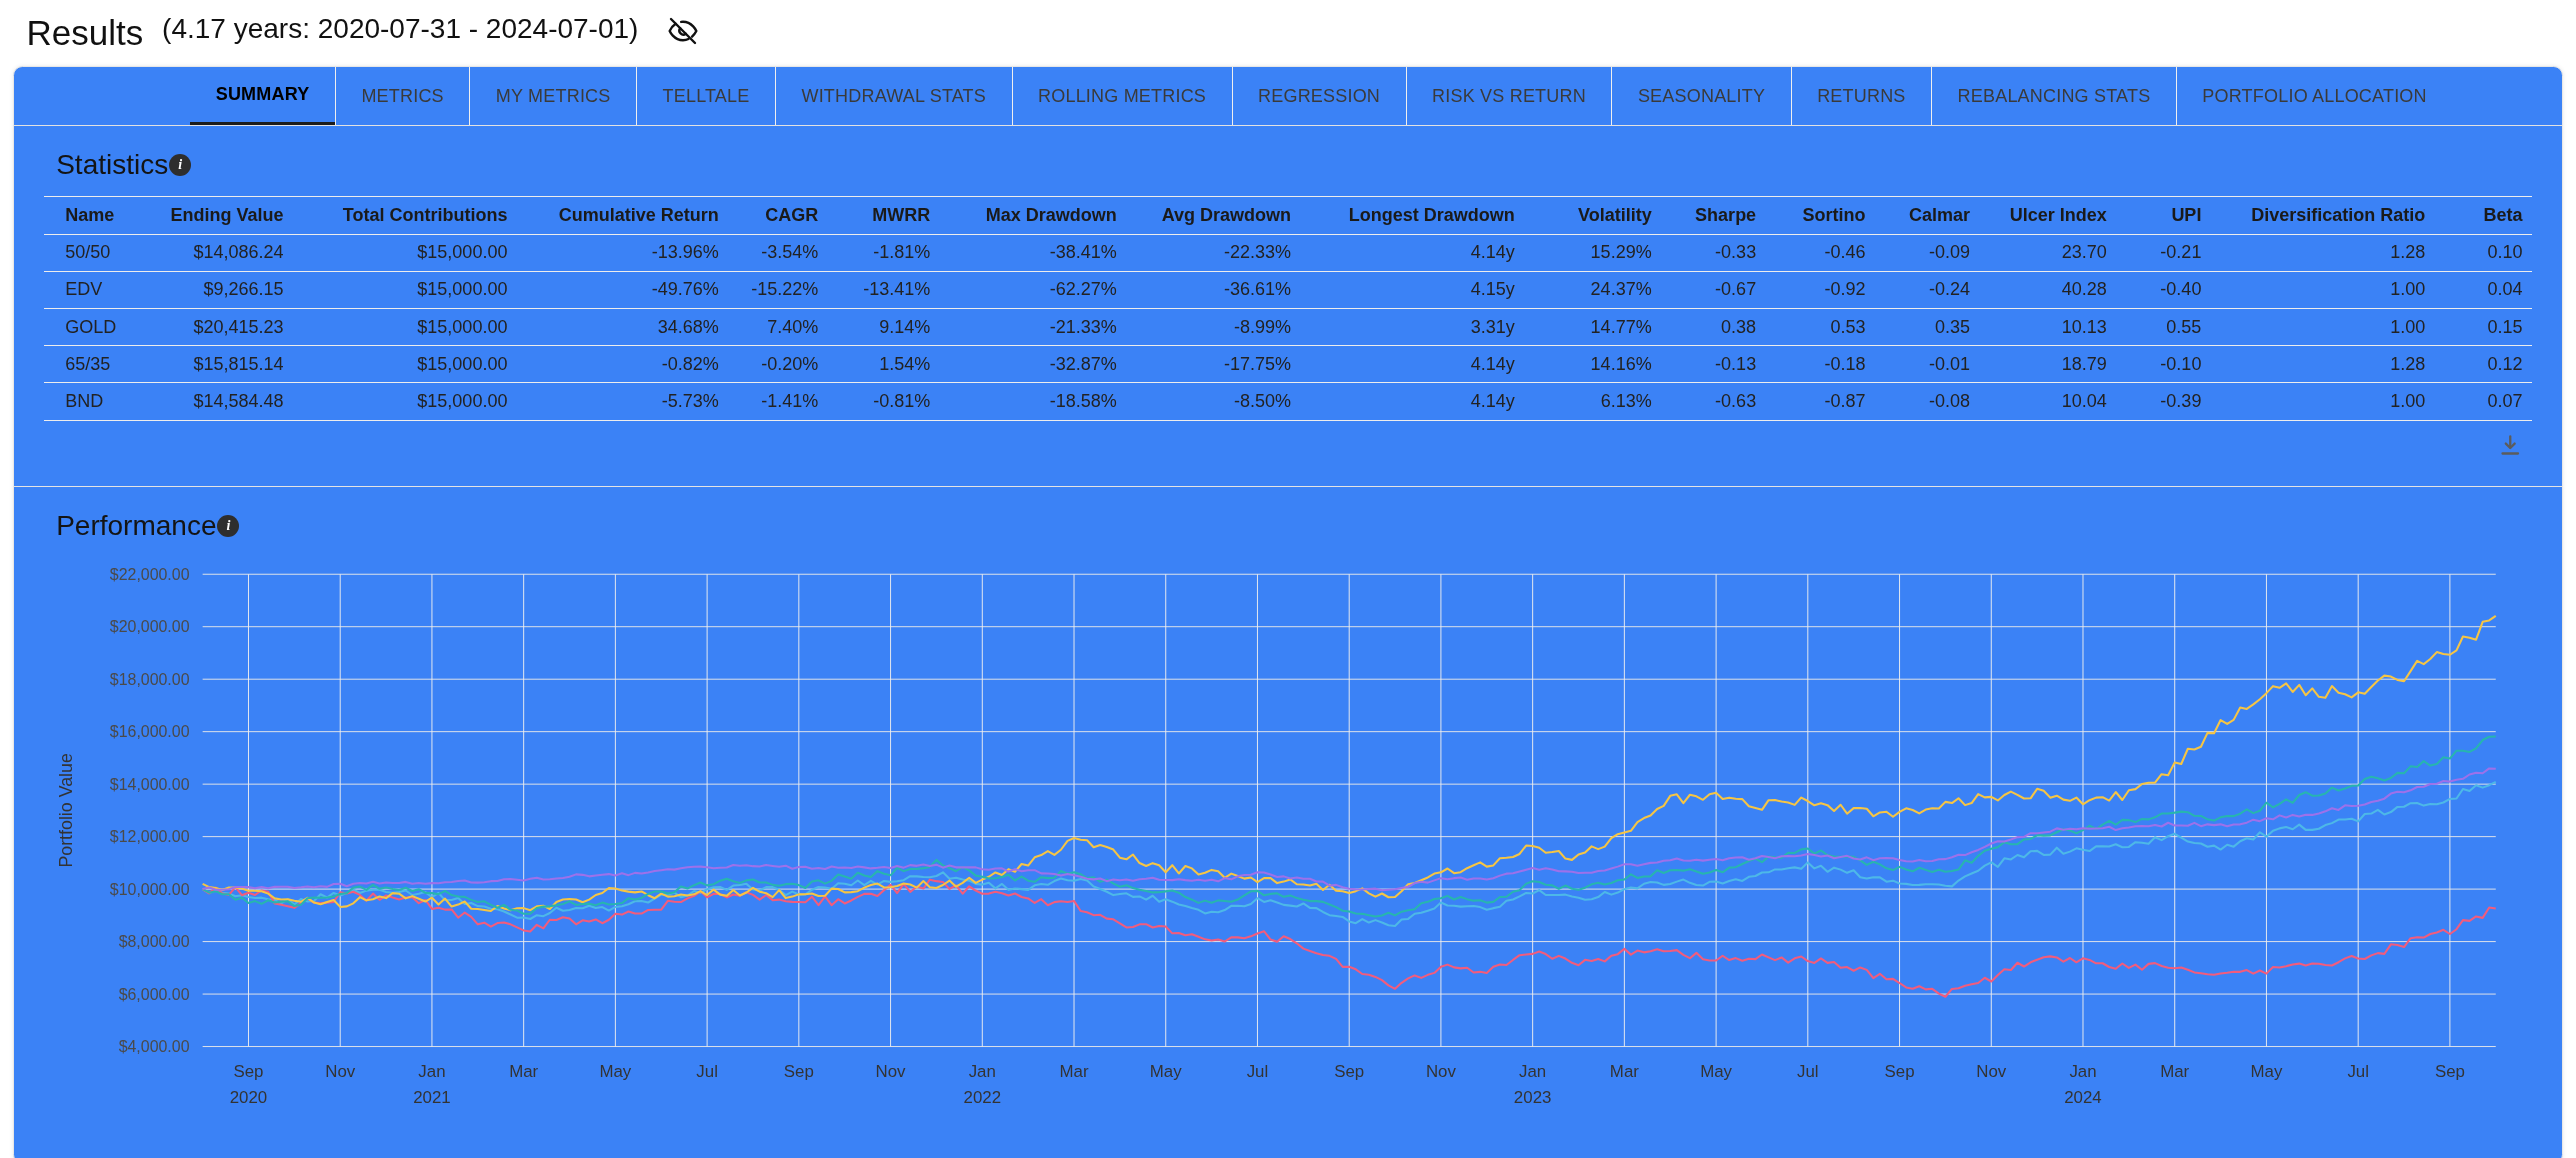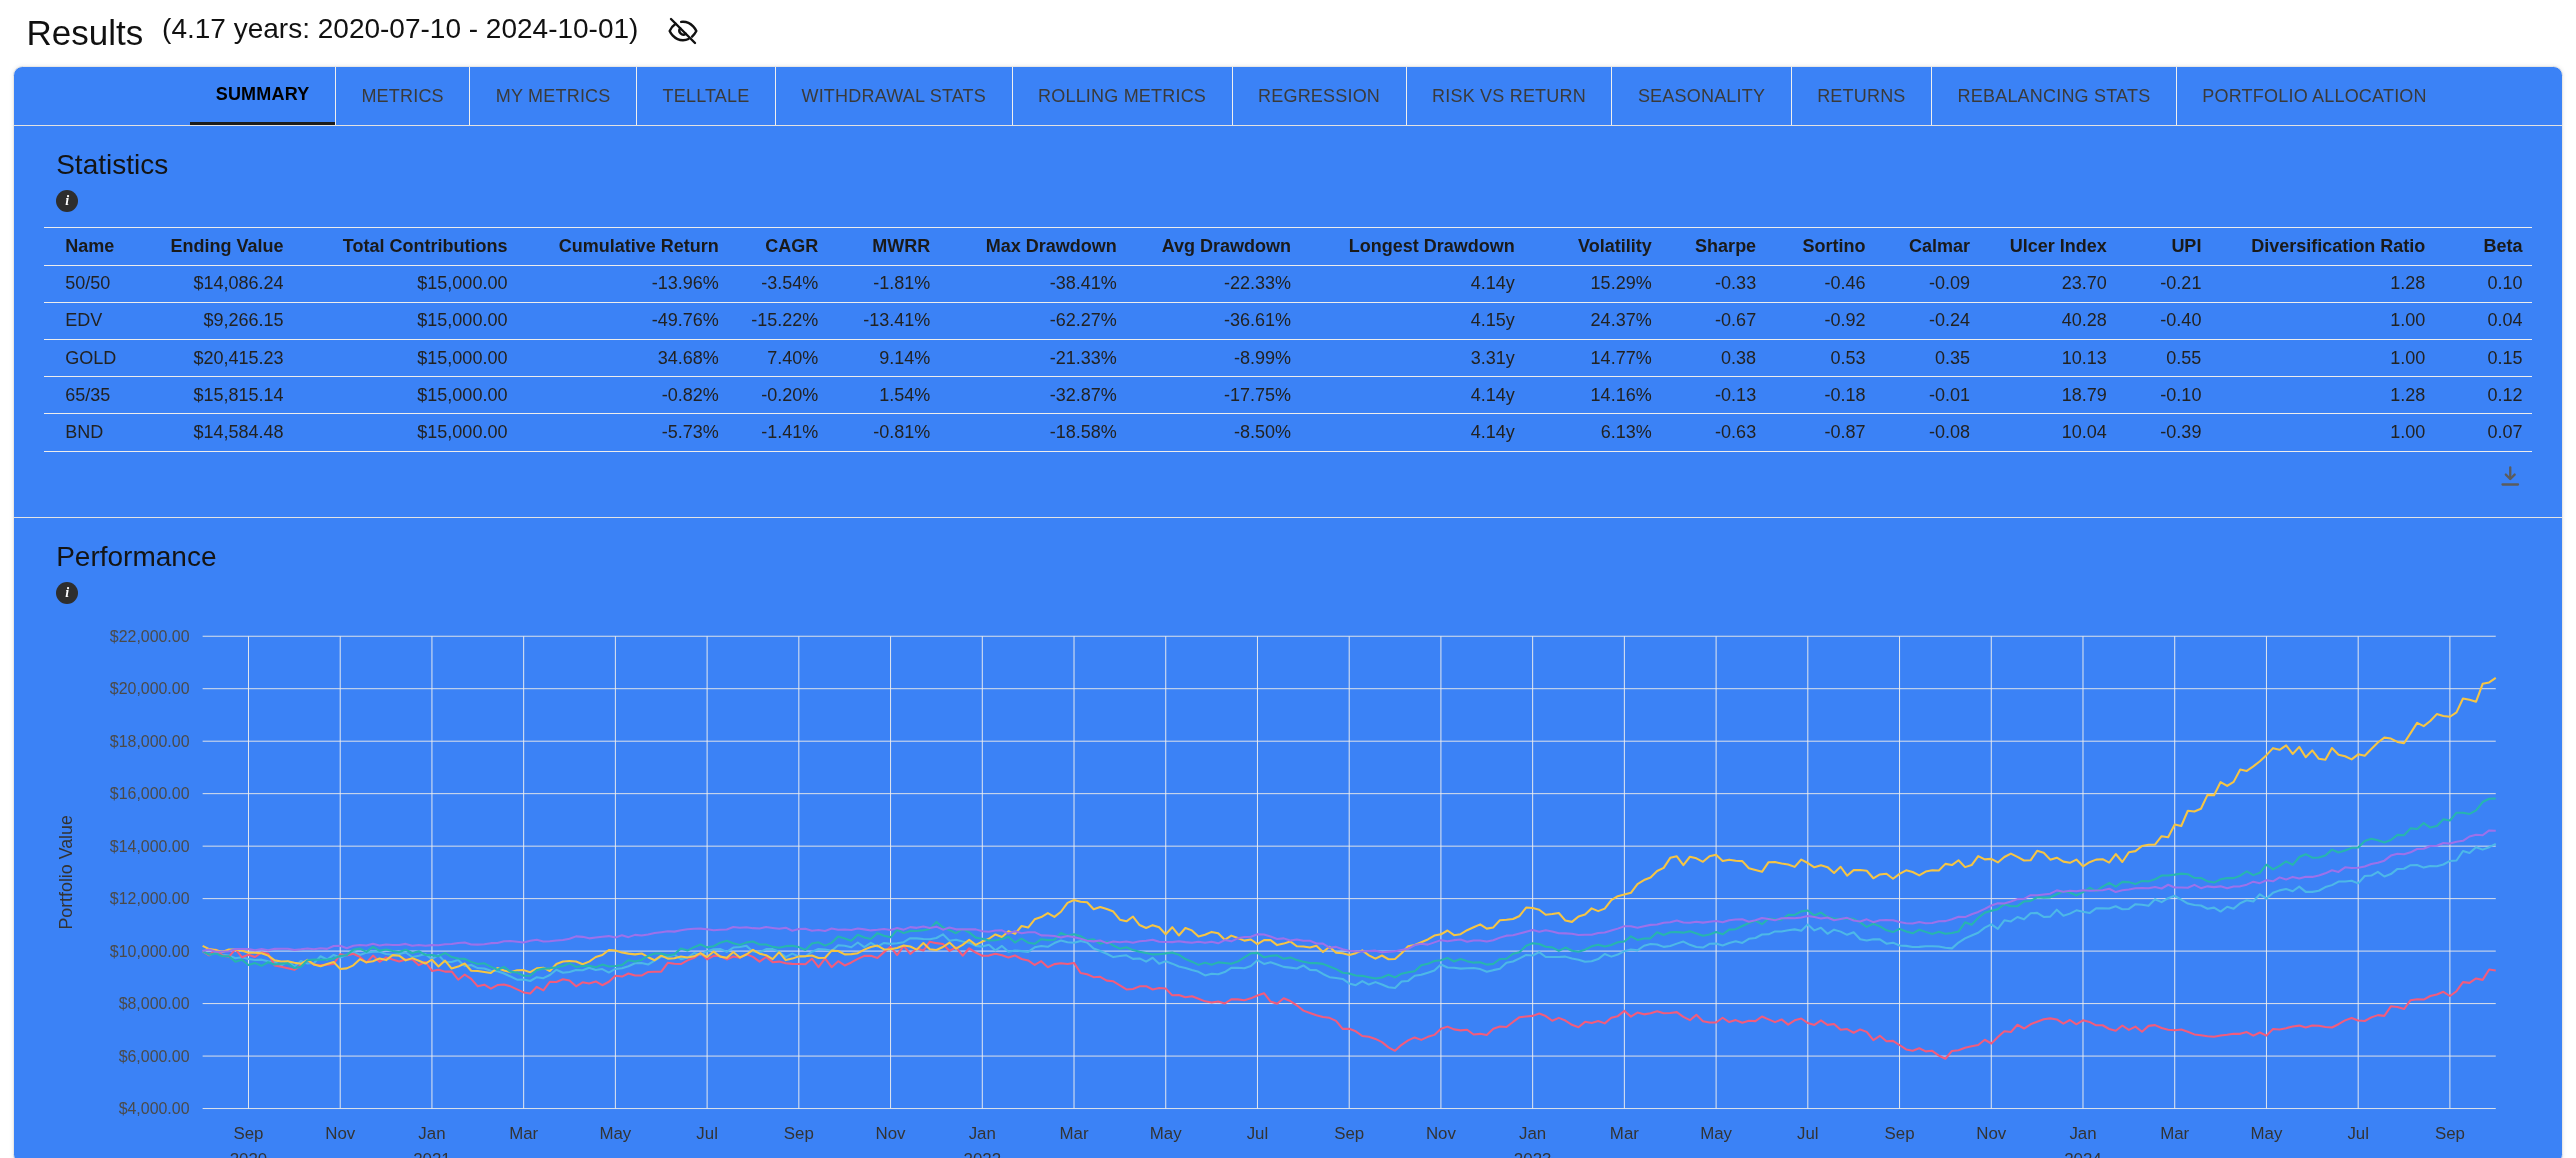--- a/index.html
+++ b/index.html
@@ -20,22 +20,22 @@
     box-shadow: 0 0.9px 4.7px rgba(0,0,0,.09); height: 1098px; overflow: hidden; }
 
   
   .tab-bar { display: flex; align-items: stretch; height: 59px; border-bottom: 0.9px solid #e2e2e2; padding-left: 176px; }
   .tab { display: flex; align-items: center; padding: 0 25.5px; font-size: 18px; font-weight: 500;
     color: #3a3a3a; letter-spacing: 0.2px; border-left: 0.9px solid #efefef; cursor: pointer; white-space: nowrap; }
   .tab:first-child { border-left: none; }
   .tab.active { color: #000; border-bottom: 3.8px solid #1c1c1c; font-weight: 700; }
 
   
-  h2.section-h { display: flex; align-items: flex-start; gap: 9px; font-size: 28px; font-weight: 400;
-    color: #141414; margin: 23px 0 15px 42px; flex-direction: column; }
+  h2.section-h { display: flex; align-items: center; gap: 1px; font-size: 28px; font-weight: 400;
+    color: #141414; margin: 23px 0 15px 42px; }
   .info-dot { width: 22px; height: 22px; border-radius: 50%; background: #2e2e2e; color: #fff;
     font-size: 14px; font-weight: 700; font-style: italic; display: inline-flex;
     align-items: center; justify-content: center; font-family: "Liberation Serif", serif; cursor: pointer; }
 
   
   .stats-wrap { padding: 0 30px; }
   table.stats { width: 100%; border-collapse: collapse; table-layout: fixed; }
   table.stats th, table.stats td { font-size: 18px; padding: 7.6px 9.4px; border-bottom: 0.9px solid #ededed;
     white-space: nowrap; overflow: hidden; text-align: right; color: #222; }
   table.stats th { font-weight: 700; border-top: 0.9px solid #ededed; color: #1a1a1a; }
@@ -48,21 +48,21 @@
 
   
   .chart-wrap { padding: 0 34px; }
   #perf-svg { width: 100%; height: 578px; display: block; }
 </style>
 </head>
 <body>
 
 <header class="top-header">
   <span class="page-title">Results</span>
-  <span class="page-subtitle">(4.17 years: 2020-07-10 - 2024-10-01)</span>
+  <span class="page-subtitle">(4.17 years: 2020-07-31 - 2024-07-01)</span>
   <span class="eye-btn">
     <svg width="32" height="32" viewBox="0 0 24 24" fill="none" stroke="#111" stroke-width="1.8" stroke-linecap="round" stroke-linejoin="round">
       <path d="M3 3l18 18"></path>
       <path d="M10.6 5.2A10.6 10.6 0 0 1 12 5.1c7 0 10 6.9 10 6.9a16.8 16.8 0 0 1-3.2 4.3M6.5 6.6C3.8 8.4 2 12 2 12s3 6.9 10 6.9c1.5 0 2.9-.3 4.1-.9"></path>
       <path d="M9.9 9.9a3 3 0 0 0 4.2 4.2"></path>
     </svg>
   </span>
 </header>
 
 <div class="card">

